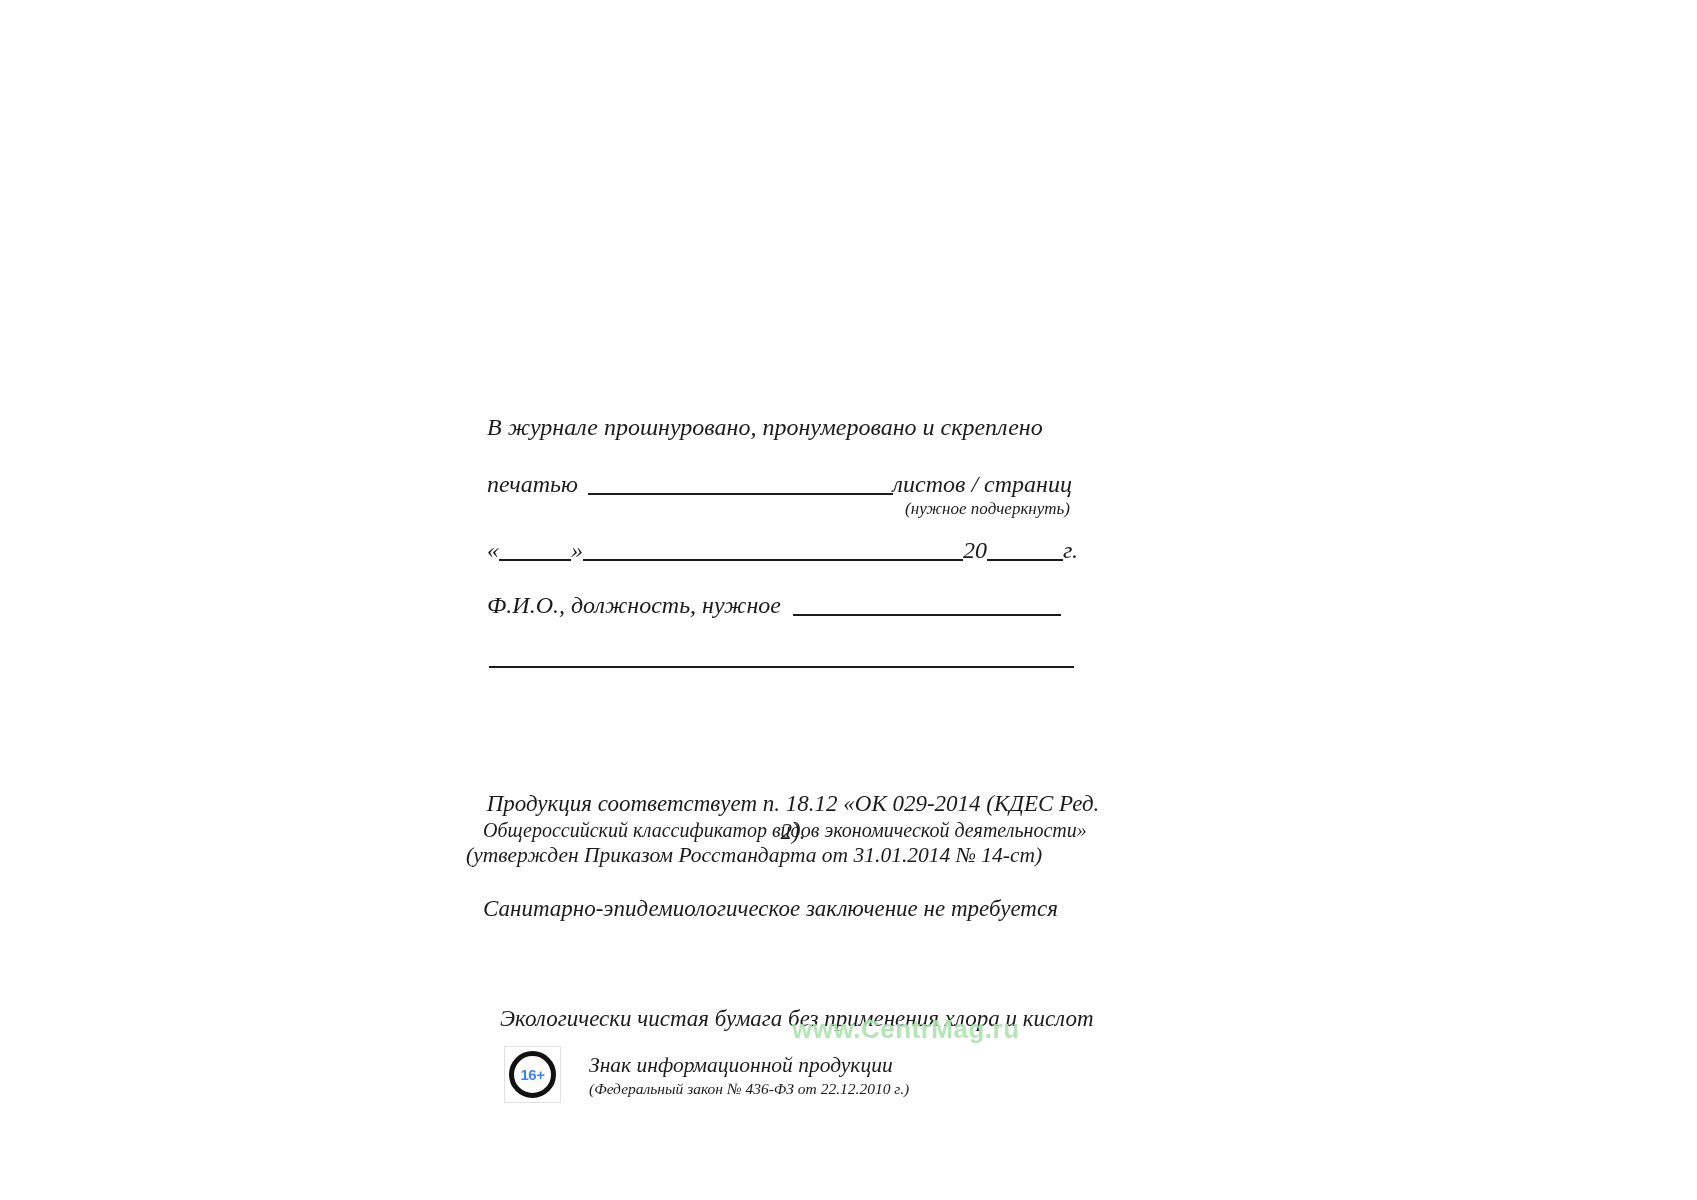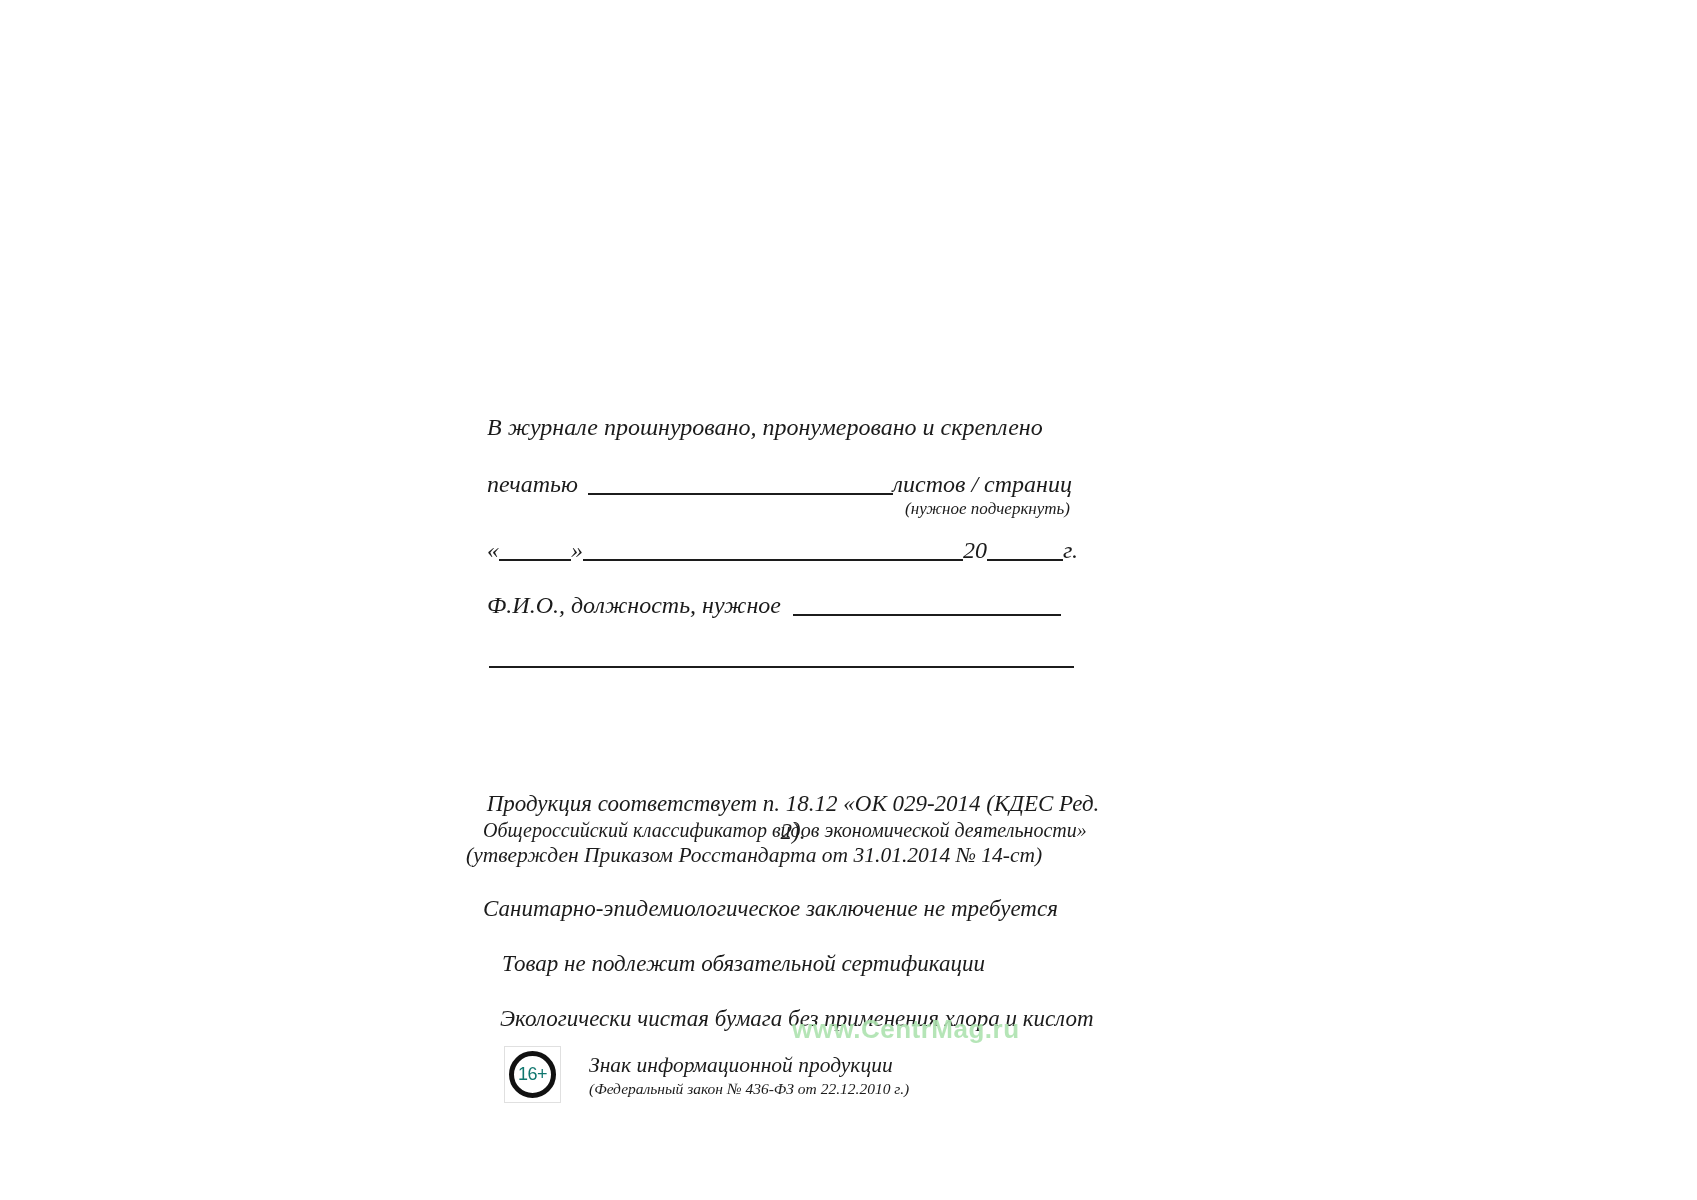--- a/index.html
+++ b/index.html
@@ -67,24 +67,24 @@
   .badge-circle {
     width: 47px;
     height: 47px;
     border: 5px solid #111111;
     border-radius: 50%;
     box-sizing: border-box;
     display: flex;
     align-items: center;
     justify-content: center;
     font-family: "Liberation Sans", "DejaVu Sans", sans-serif;
-    font-weight: normal;
-    font-size: 18px;
+    font-weight: bold;
+    font-size: 15px;
     letter-spacing: -0.5px;
-    color: #0f766e;
+    color: #3b82f6;
     background: #ffffff;
   }
 </style>
 </head>
 <body>
 
 <div class="page">
 
   <div class="abs t24" style="left:487px; top:413px; width:600px;">В журнале прошнуровано, пронумеровано и скреплено</div>
 
@@ -117,21 +117,20 @@
 
 
   <div class="abs t23" style="left:483px; top:790px; width:620px;text-align:center;">Продукция соответствует п. 18.12 «ОК 029-2014 (КДЕС Ред. 2).</div>
 
   <div class="abs t20" style="left:483px; top:818px; width:620px;">Общероссийский классификатор видов экономической деятельности»</div>
 
   <div class="abs t21 italic" style="left:466px; top:843px; width:630px;">(утвержден Приказом Росстандарта от 31.01.2014 № 14-ст)</div>
 
   <div class="abs t23" style="left:483px; top:895px; width:620px;">Санитарно-эпидемиологическое заключение не требуется</div>
 
-  <div class="abs t23" style="left:502px; top:950px; width:620px;">Товар не подлежит обязательной сертификации</div>
 
   <div class="abs t23" style="left:500px; top:1005px; width:630px;">Экологически чистая бумага без применения хлора и кислот</div>
 
   <div class="watermark">www.CentrMag.ru</div>
 
   <div class="badge-box">
     <div class="badge-circle">16+</div>
   </div>
 
   <div class="abs t21" style="left:589px; top:1053px; width:420px;">Знак информационной продукции</div>

